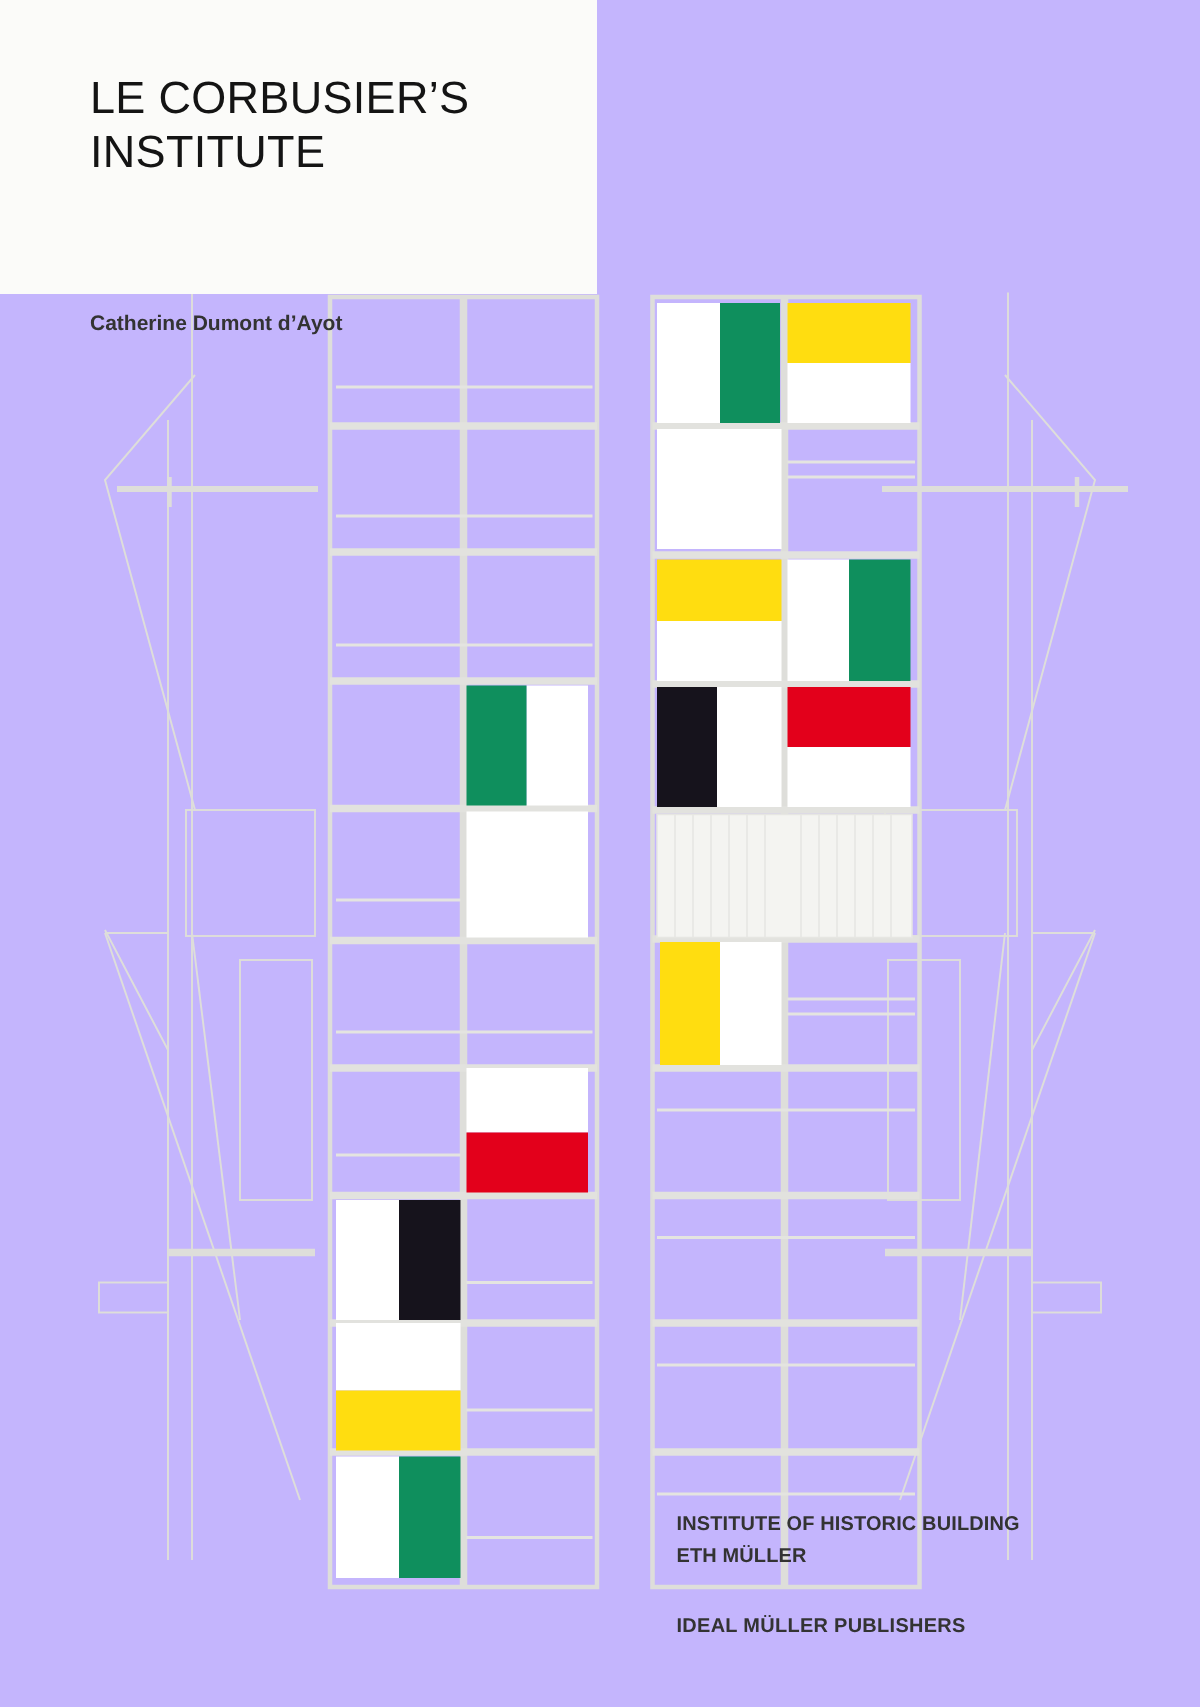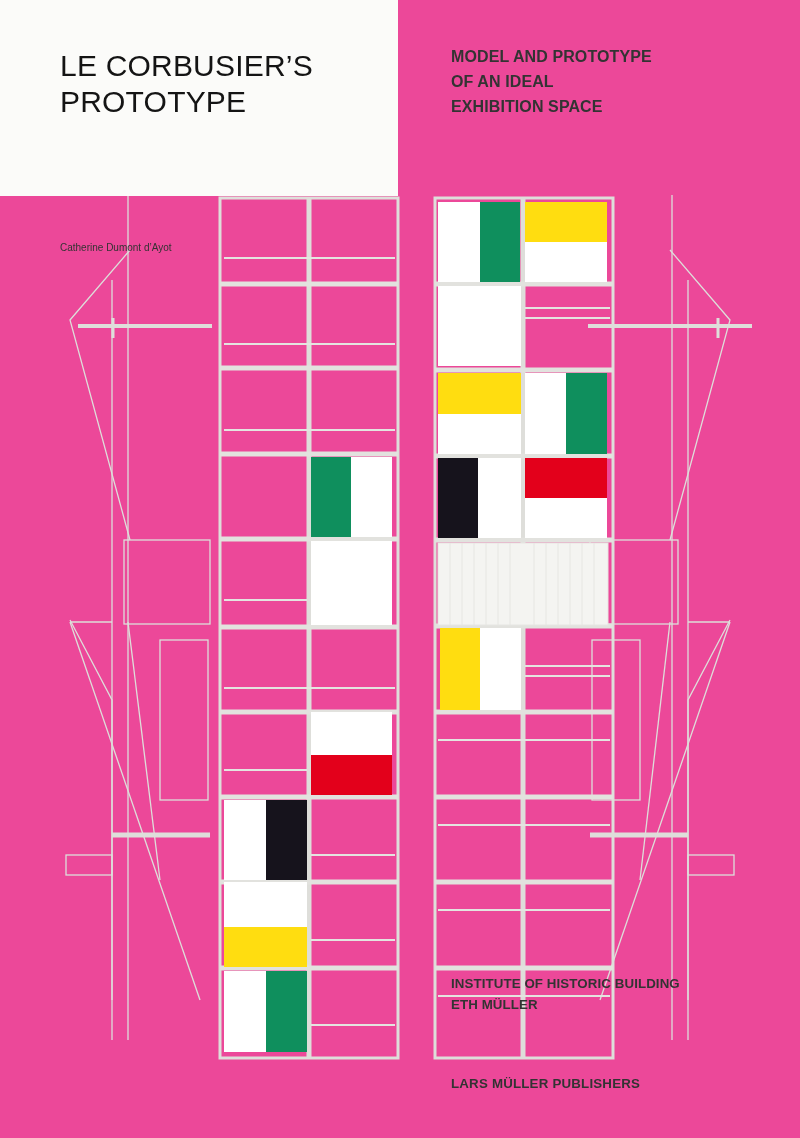--- a/index.html
+++ b/index.html
@@ -1,26 +1,26 @@
 <!DOCTYPE html>
 <html><head>
 <meta charset="utf-8">
 <style>
   html, body { margin: 0; padding: 0; }
   body { width: 800px; height: 1138px; background: #f7f7f4; position: relative; overflow: hidden; font-family: "Liberation Sans", sans-serif; }
-  .cover { position: absolute; left: 0; top: 0; width: 800px; height: 1138px; background: #ec4899; }
+  .cover { position: absolute; left: 0; top: 0; width: 800px; height: 1138px; background: #c4b5fd; }
   svg.drawing { position: absolute; left: 0; top: 0; }
   .title-panel { position: absolute; left: 0; top: 0; width: 398px; height: 196px; background: #fbfbf9; }
   .title { position: absolute; left: 60px; top: 48px; font-size: 30px; line-height: 36px; font-weight: 400; color: #141414; letter-spacing: 0.2px; margin: 0; }
   .title span { display: block; }
-  .authors { position: absolute; left: 60px; top: 205px; font-size: 10px; line-height: 21px; color: #333; font-weight: 400; margin-top: 32px; }
+  .authors { position: absolute; left: 60px; top: 205px; font-size: 14px; line-height: 21px; color: #333; font-weight: 700; }
   .authors span { display: block; }
   .subtitle { position: absolute; left: 451px; top: 44px; font-size: 16px; line-height: 25px; color: #333; font-weight: 700; letter-spacing: 0.1px; }
   .subtitle span { display: block; }
-  .institute { position: absolute; left: 451px; top: 974px; font-size: 13.3px; line-height: 20.5px; color: #333; font-weight: 700; letter-spacing: 0.1px; }
+  .institute { position: absolute; left: 451px; top: 1006px; font-size: 13.3px; line-height: 20.5px; color: #333; font-weight: 700; letter-spacing: 0.1px; }
   .institute span { display: block; }
   .publisher { position: absolute; left: 451px; top: 1074px; font-size: 13.3px; line-height: 20px; color: #333; font-weight: 700; letter-spacing: 0.2px; }
   .blk { position: absolute; }
 </style>
 </head>
 <body>
 
 <div class="cover">
 
   <svg class="drawing" width="800" height="1138" viewBox="0 0 800 1138">
@@ -155,32 +155,27 @@
       <div class="blk" style="left: 566px; top: 373px; width: 41px; height: 81px; background: rgb(15, 143, 93);"></div>
       <div class="blk" style="left: 438px; top: 458px; width: 40px; height: 80px; background: rgb(22, 19, 28);"></div>
       <div class="blk" style="left: 525px; top: 458px; width: 82px; height: 40px; background: rgb(227, 0, 27);"></div>
       <div class="blk" style="left: 440px; top: 628px; width: 40px; height: 82px; background: rgb(255, 221, 16);"></div>
     </div>
 
   <div class="title-panel"></div>
 
   <h1 class="title">
     <span>LE CORBUSIER’S</span>
-    <span>PROTOTYPE</span>
+    <span>INSTITUTE</span>
   </h1>
 
   <div class="authors">
     <span>Catherine Dumont d’Ayot</span>
   </div>
 
-  <div class="subtitle">
-    <span>MODEL AND PROTOTYPE</span>
-    <span>OF AN IDEAL</span>
-    <span>EXHIBITION SPACE</span>
-  </div>
 
   <div class="institute">
     <span>INSTITUTE OF HISTORIC BUILDING</span>
     <span>ETH MÜLLER</span>
   </div>
 
-  <div class="publisher">LARS MÜLLER PUBLISHERS</div>
+  <div class="publisher">IDEAL MÜLLER PUBLISHERS</div>
 </div>
 
 </body></html>

